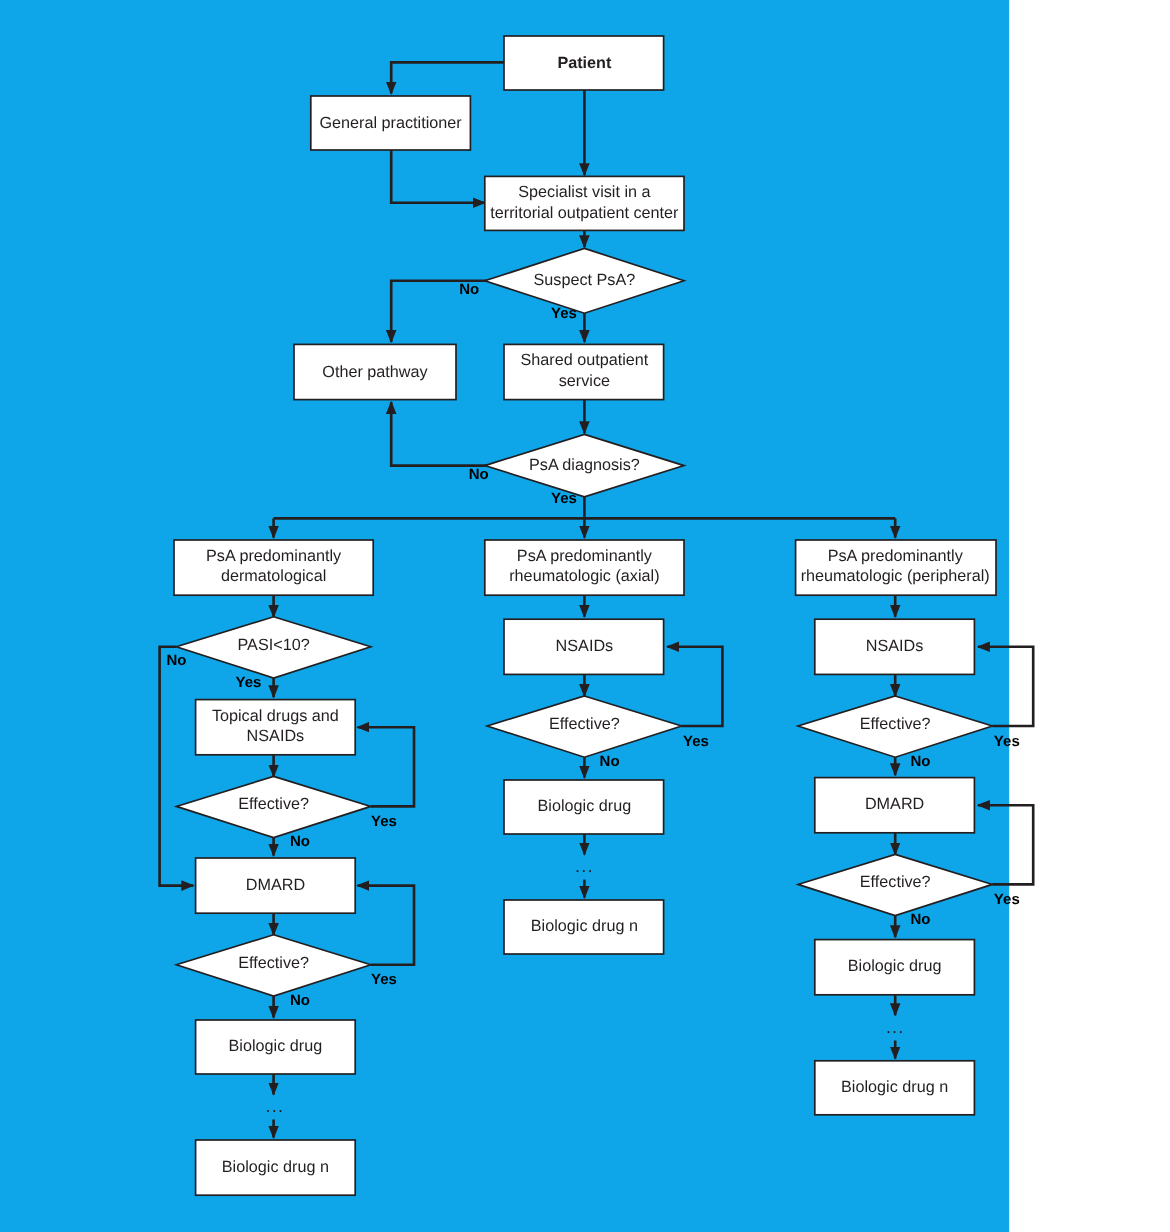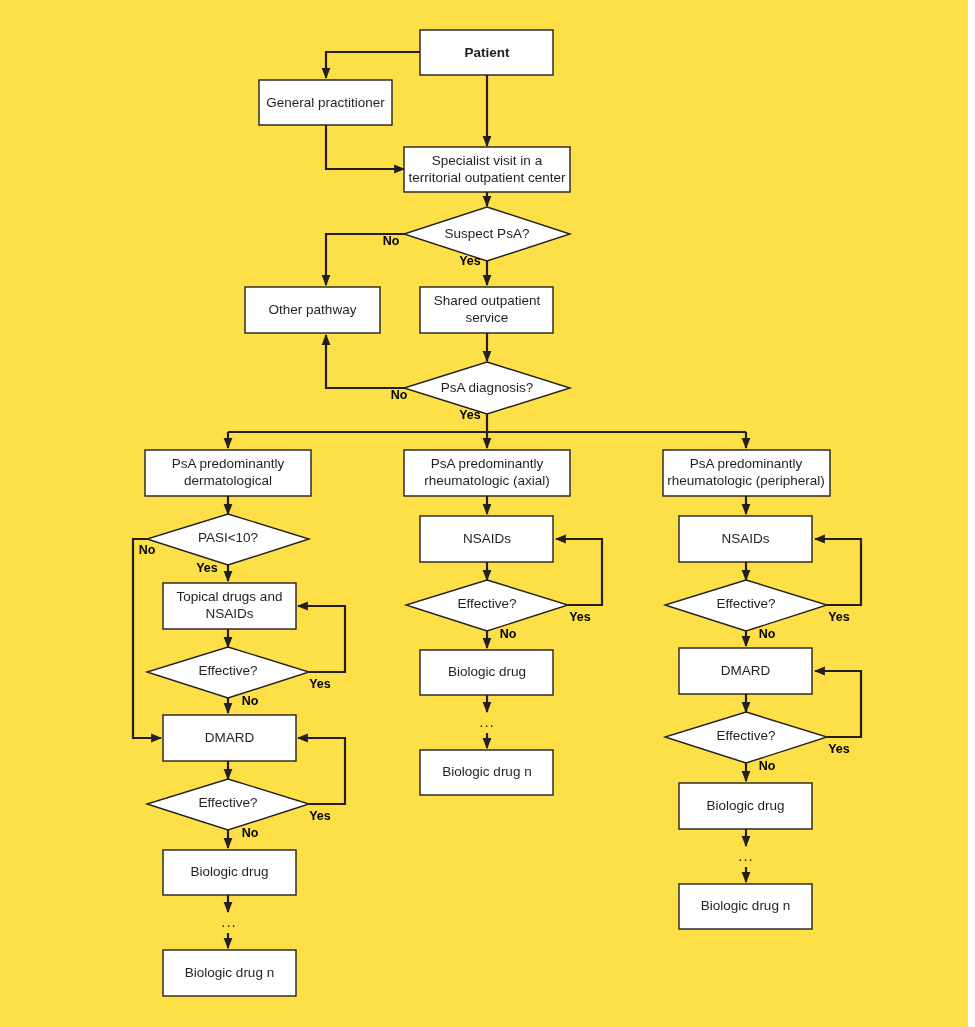--- a/index.html
+++ b/index.html
@@ -8,23 +8,23 @@
     background: #ffffff;
   }
   body {
     width: 975px;
     height: 1027px;
     font-family: "Liberation Sans", sans-serif;
     overflow: hidden;
   }
   #flow-root {
     position: relative;
-    width: 968px;
+    width: 841px;
     height: 1027px;
-    background: #fde047;
+    background: #0ea5e9;
     text-align: right;
   }
   svg#flow-svg {
     position: absolute;
     top: 0;
     left: 0;
     width: 975px;
     height: 1027px;
     display: block;
   }

